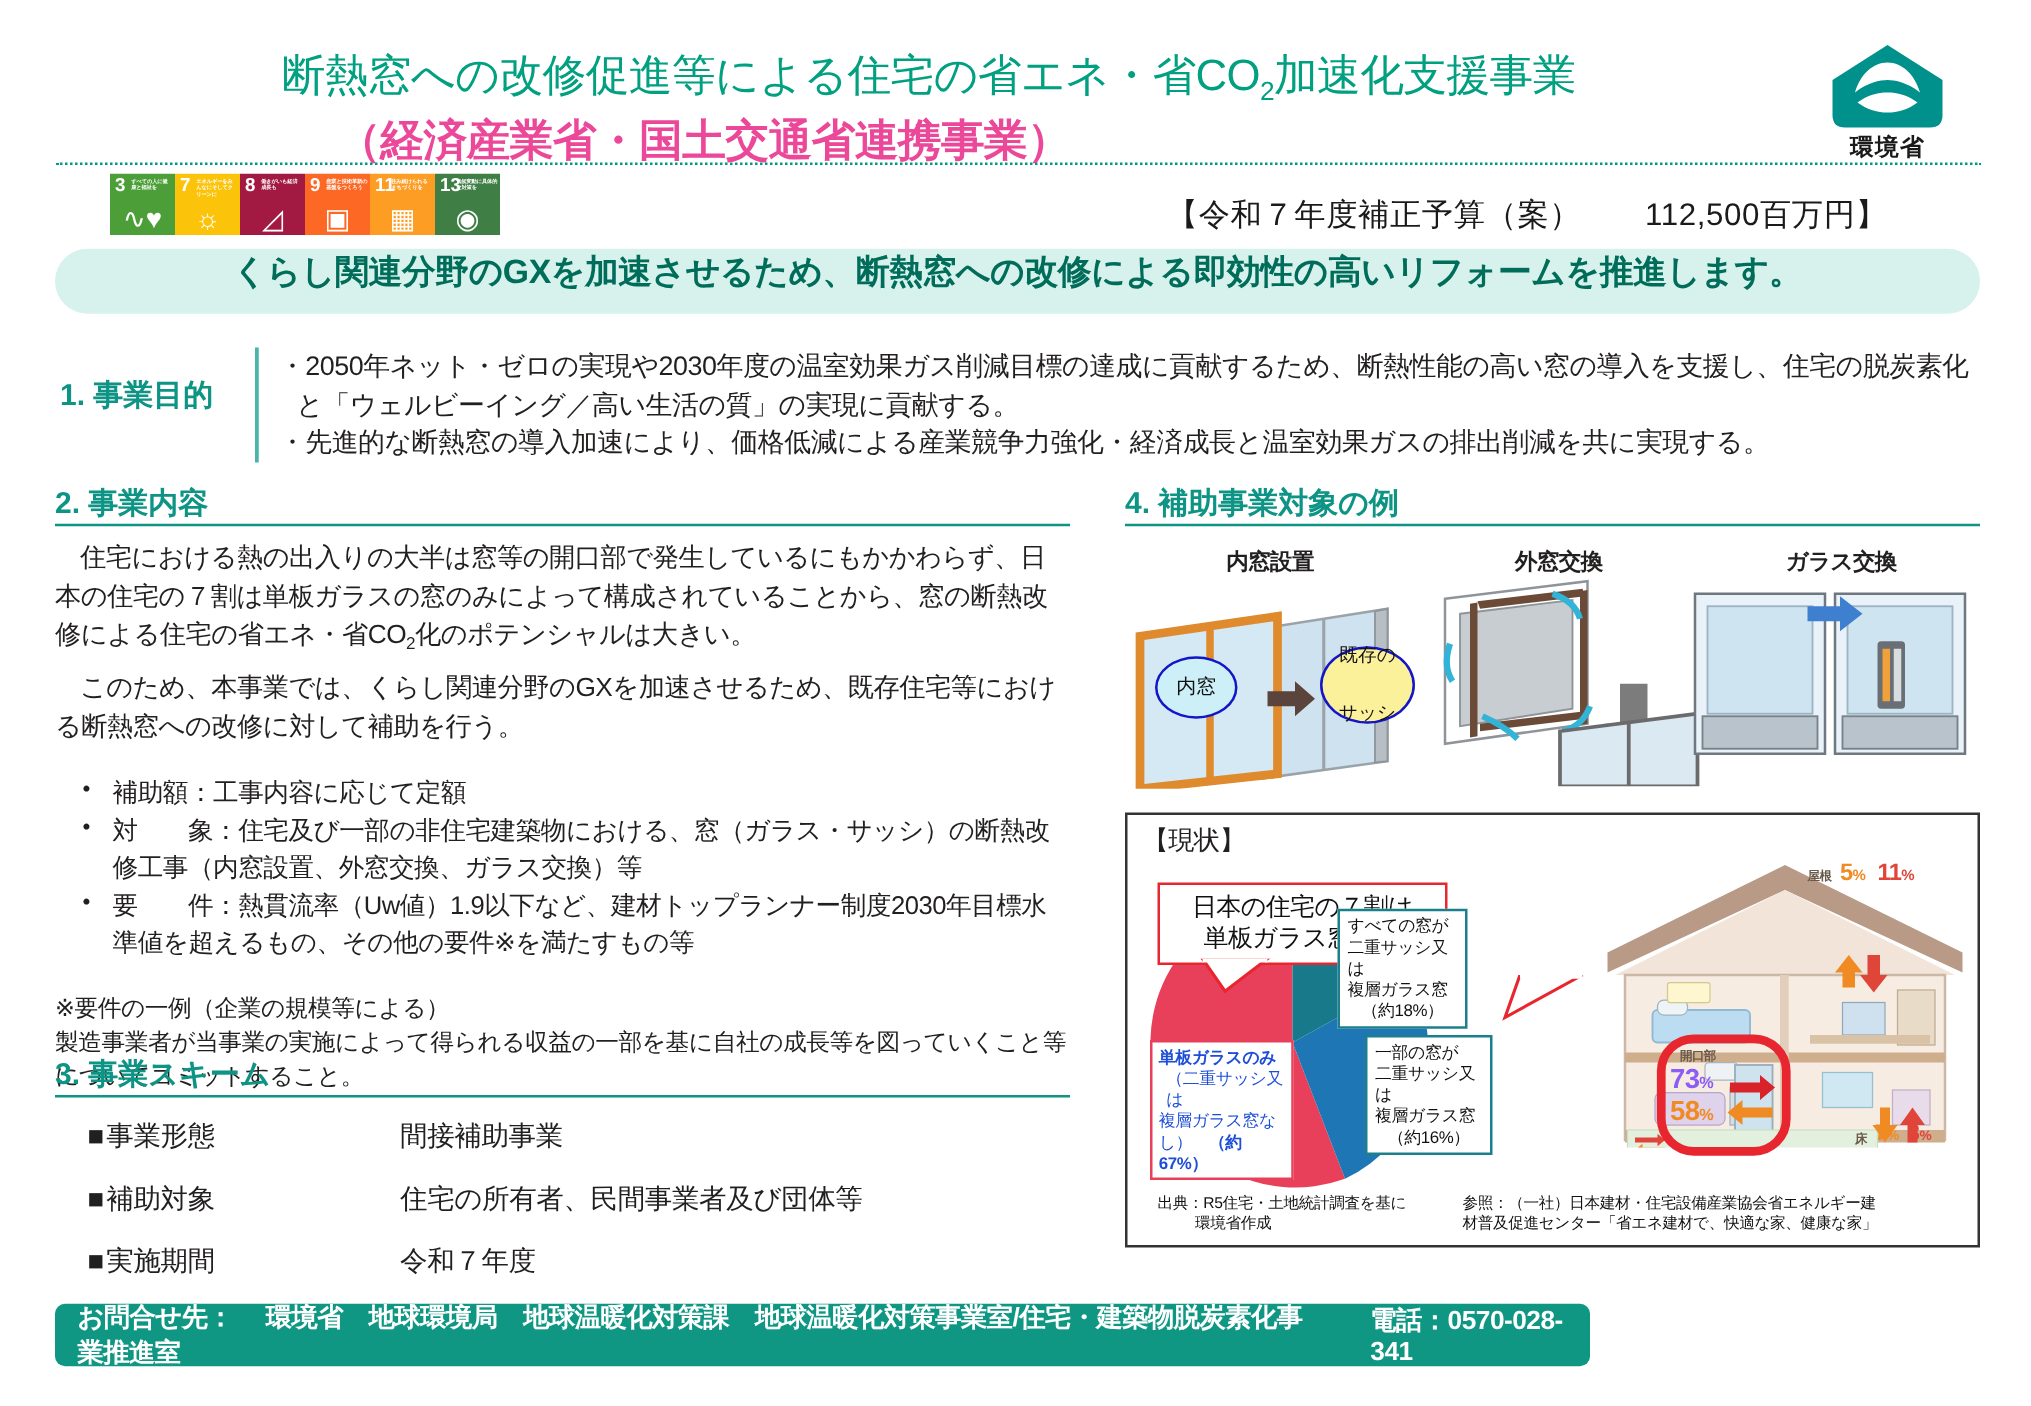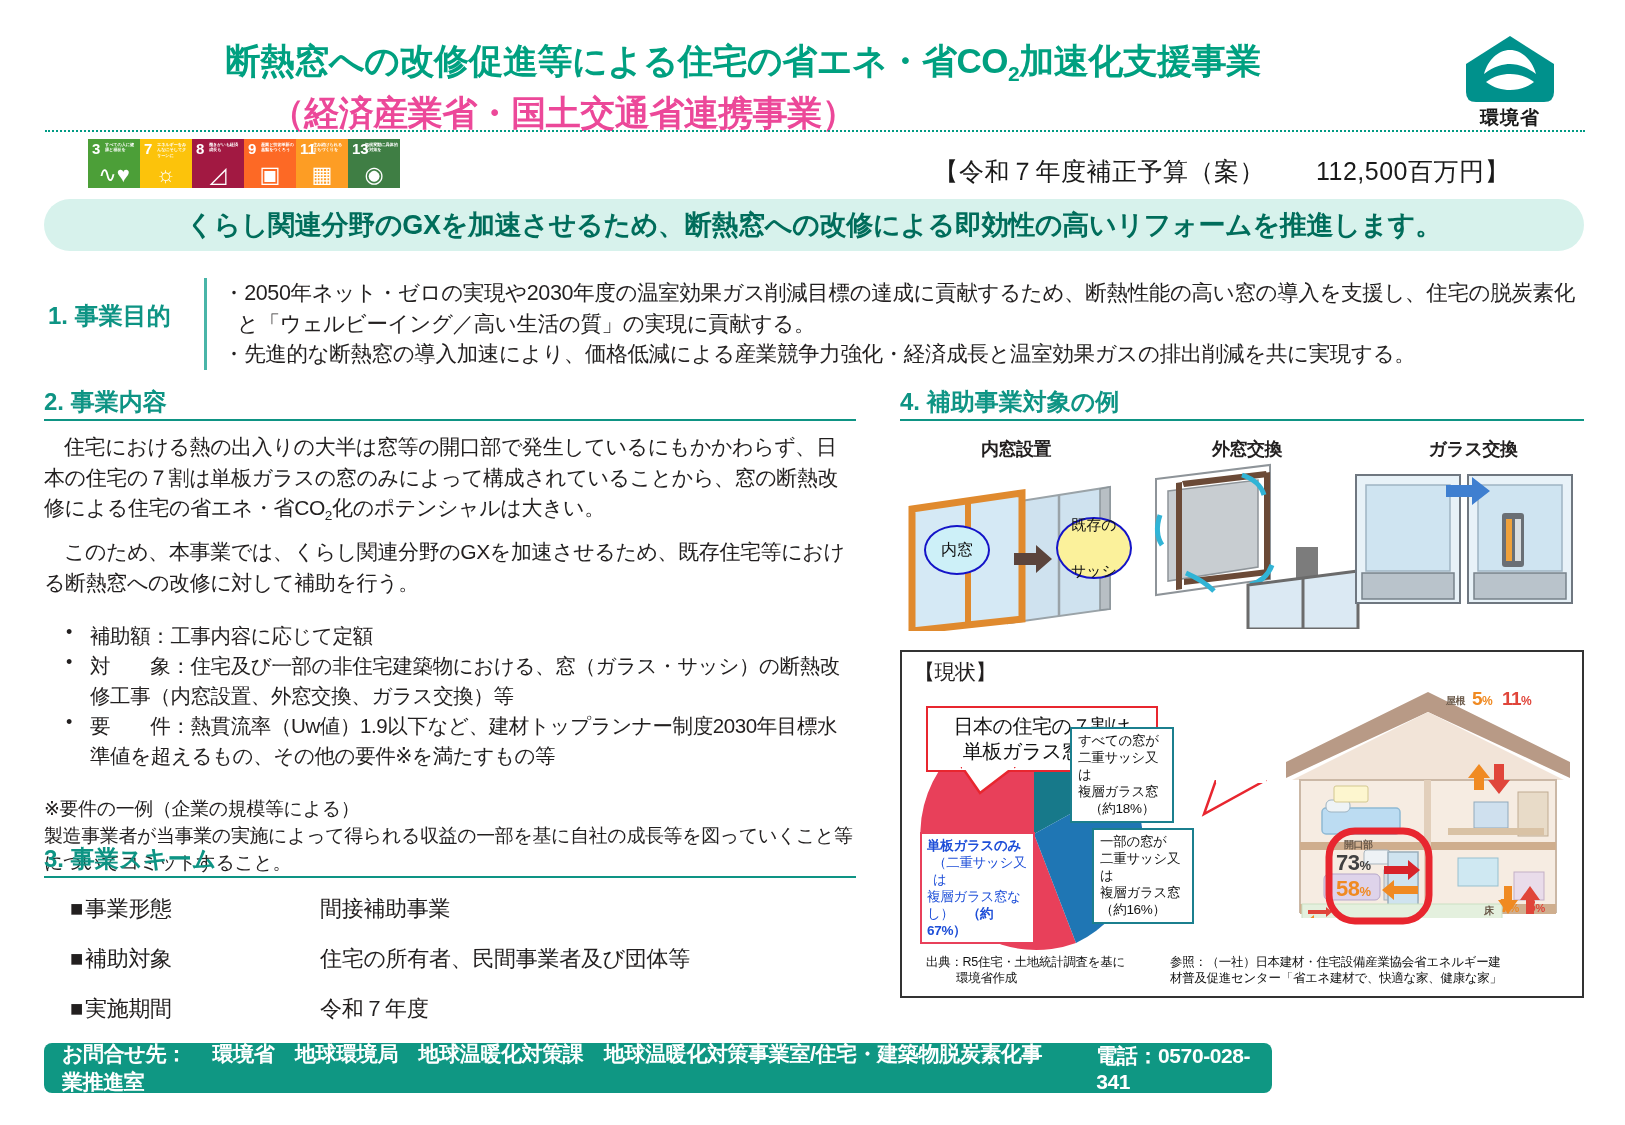--- a/index.html
+++ b/index.html
@@ -17,21 +17,21 @@
     background: #fff;
   }
 
   
   .title-block {
     position: absolute;
     left: 78px; top: 38px; width: 1330px;
   }
   .doc-title {
     font-size: 35px;
-    font-weight: bold;
+    font-weight: normal;
     color: #00a080;
     letter-spacing: -0.5px;
     line-height: 1.32;
     text-align: center;
   }
   .doc-title .sub { font-size: 21px; vertical-align: sub; }
   .doc-subtitle {
     font-size: 35px;
     font-weight: bold;
     color: #ec4899;
@@ -89,21 +89,21 @@
     font-size: 25px; color: #1a1a1a;
     letter-spacing: 0.5px;
   }
 
   
   .banner {
     position: absolute; left: 44px; top: 199px;
     width: 1540px; height: 52px;
     background: #d7f2ec;
     border-radius: 26px;
-    display: flex; align-items: center; justify-content: center;
+    display: flex; align-items: flex-start; justify-content: center;
   }
   .banner-text {
     font-size: 27px; font-weight: bold;
     color: #006d5b;
     letter-spacing: -0.3px;
   }
 
   
   .sec1 {
     position: absolute; left: 44px; top: 278px; width: 1540px;
@@ -489,21 +489,21 @@
       <div>すべての窓が</div>
       <div>二重サッシ又は</div>
       <div>複層ガラス窓</div>
       <div style="text-align:center">（約18%）</div>
     </div>
 
     <div class="callout-teal" style="left:190px;top:176px;width:102px;">
       <div>一部の窓が</div>
       <div>二重サッシ又は</div>
       <div>複層ガラス窓</div>
-      <div style="text-align:left">（約16%）</div>
+      <div style="text-align:center">（約16%）</div>
     </div>
 
     <div class="house-wrap">
       <svg width="300" height="232" viewBox="0 0 300 232">
 
         <polygon points="150,6 292,76 292,92 150,26 8,92 8,76" fill="#b89a86"></polygon>
 
         <polygon points="150,26 286,94 14,94" fill="#f2e4d8"></polygon>
 
         <rect x="22" y="94" width="256" height="132" fill="#f6ece2" stroke="#cbb8a6" stroke-width="2"></rect>
@@ -542,21 +542,21 @@
 
         <polygon points="226,200 234,200 234,214 240,214 230,228 220,214 226,214" fill="#f08a22"></polygon>
         <polygon points="248,228 256,228 256,214 262,214 252,200 242,214 248,214" fill="#e0453a"></polygon>
       </svg>
 
       <span class="house-pct" style="left:168px;top:8px;font-size:10px;color:#6b5a4a">屋根</span>
       <span class="house-pct" style="left:194px;top:2px;font-size:19px;color:#f08a22"><span>5</span><span style="font-size:12px">%</span></span>
       <span class="house-pct" style="left:224px;top:2px;font-size:19px;color:#e0453a"><span>11</span><span style="font-size:12px">%</span></span>
 
       <span class="house-pct" style="left:66px;top:152px;font-size:10px;color:#6b5a4a">開口部</span>
-      <span class="house-pct" style="left:58px;top:164px;font-size:22px;color:#404040"><span>73</span><span style="font-size:13px">%</span></span>
+      <span class="house-pct" style="left:58px;top:164px;font-size:22px;color:#8b5cf6"><span>73</span><span style="font-size:13px">%</span></span>
       <span class="house-pct" style="left:58px;top:190px;font-size:22px;color:#f08a22"><span>58</span><span style="font-size:13px">%</span></span>
 
       <span class="house-pct" style="left:206px;top:218px;font-size:10px;color:#6b5a4a">床</span>
       <span class="house-pct" style="left:222px;top:210px;font-size:18px;color:#f08a22"><span>7</span><span style="font-size:11px">%</span></span>
       <span class="house-pct" style="left:248px;top:210px;font-size:18px;color:#e0453a"><span>3</span><span style="font-size:11px">%</span></span>
 
       
       <svg width="110" height="100" viewBox="0 0 110 100" style="position:absolute;left:46px;top:140px">
         <rect x="5" y="5" width="100" height="90" rx="26" fill="none" stroke="#e8262f" stroke-width="7"></rect>
       </svg>

